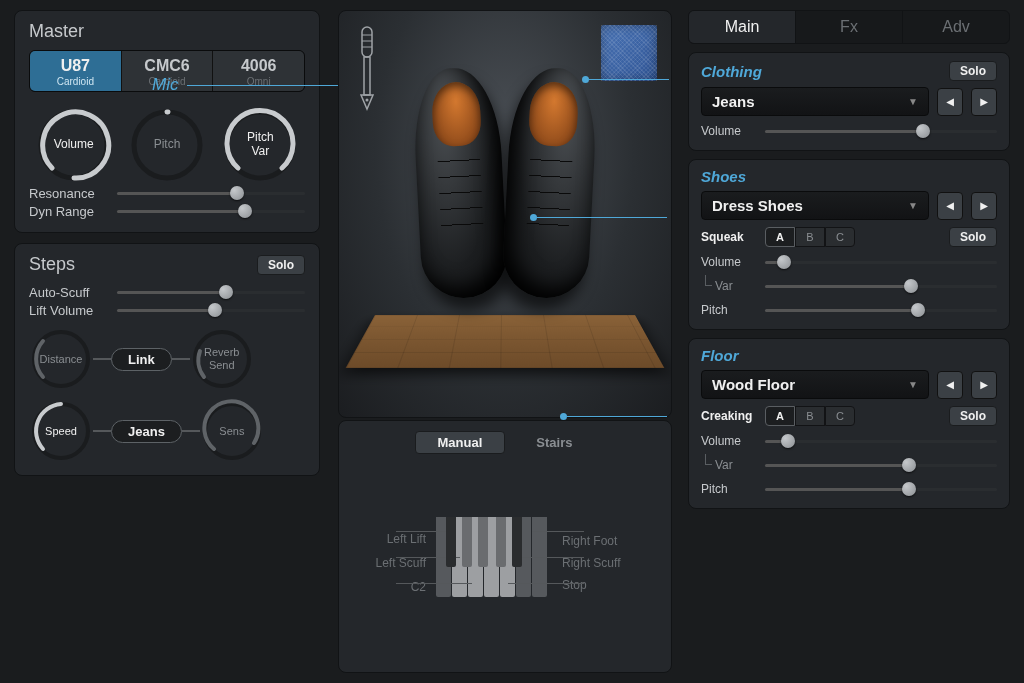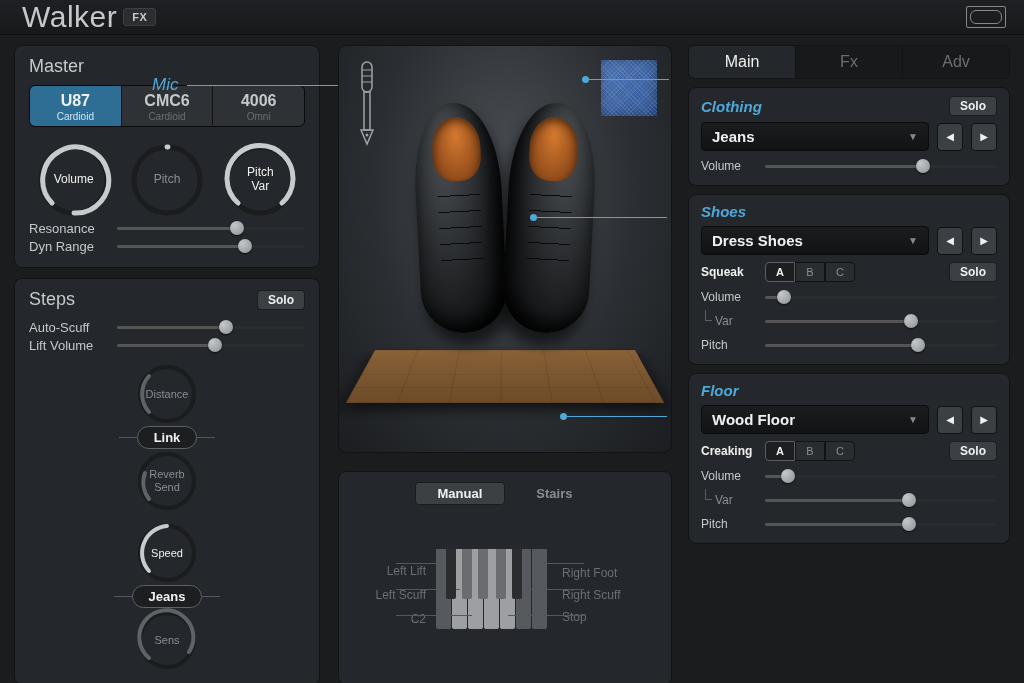--- a/index.html
+++ b/index.html
@@ -43,26 +43,26 @@
   .knob svg { position:absolute; width:78px; height:78px;}
   .knob-label { font-size:12px; color:var(--white); text-align:center; line-height:1.15; position:relative; z-index:1;}
   .knob-label.dim { color:var(--text-dim);}
   .slider-row { display:flex; align-items:center; gap:12px; margin-top:0; font-size:13px;}
   .slider-row .label { width:76px; color:var(--text); font-size:13px;}
   .slider-track { flex:1; height:18px; position:relative; display:flex; align-items:center; cursor:pointer;}
   .slider-track::before { content:""; position:absolute; left:0; right:0; top:8px; height:3px; background:linear-gradient(90deg,#555 0%, #555 var(--pct,50%), #2a2d30 var(--pct,50%), #2a2d30 100%); border-radius:2px;}
   .slider-thumb { position:absolute; left:var(--pct,50%); transform:translateX(-50%); width:14px; height:14px; border-radius:50%; background:radial-gradient(circle at 30% 30%, #c5c8cb, #8b8f93); box-shadow:0 1px 2px #000a;}
   .solo-btn { font-size:12px; font-weight:600; color:var(--white); background:var(--panel-lighter); border:1px solid #1a1c1e; padding:2px 10px; border-radius:4px; cursor:pointer;}
   .link-btn { font-size:13px; font-weight:600; color:var(--white); background:#1c1e20; border:1.5px solid #5d6266; padding:3px 16px; border-radius:13px; cursor:pointer;}
-  .steps .group { display:flex; align-items:center; justify-content:flex-end; margin-top:8px;flex-direction:column;}
+  .steps .group { display:flex; align-items:center; justify-content:flex-start; margin-top:8px;}
   .small-knob { width:64px; height:64px;}
   .small-knob svg { width:64px; height:64px;}
   .small-knob .knob-label { font-size:11px;}
   
-  .center { padding:10px 8px; display:flex; flex-direction:column; gap:18px;justify-content:space-between;}
+  .center { padding:10px 8px; display:flex; flex-direction:column; gap:2px;justify-content:space-between;}
   .preview { flex:0 0 408px; background:radial-gradient(ellipse at 50% 35%, #4d5258 0%, #2b2f33 55%, #1b1d20 100%); border:1px solid var(--border); border-radius:8px; position:relative; overflow:hidden;}
   .mic-icon { position:absolute; left:14px; top:14px; width:28px; height:90px;}
   .fabric-swatch { position:absolute; right:14px; top:14px; width:56px; height:56px; background:linear-gradient(135deg,#4a74b5,#2f5494); border-radius:3px; box-shadow:inset 0 0 12px #0006;}
   .fabric-swatch::after { content:""; position:absolute; inset:0; background:repeating-linear-gradient(45deg,#ffffff18 0 1px,transparent 1px 3px),repeating-linear-gradient(-45deg,#ffffff14 0 1px,transparent 1px 3px);}
   .floor { position:absolute; left:50%; bottom:12px; transform:translateX(-50%); width:260px; height:90px; perspective:400px;}
   .floor-face { position:absolute; inset:0; background:linear-gradient(#8a6238,#6d4b29); transform:rotateX(55deg); transform-origin:top; box-shadow:0 8px 16px #000a;}
   .floor-face::after {content:"";position:absolute;inset:0;background:repeating-linear-gradient(0deg,#0002 0 1px,transparent 1px 22px),repeating-linear-gradient(90deg,#0000001a 0 1px, transparent 1px 42px);}
   .shoes { position:absolute; left:50%; top:46%; transform:translate(-50%,-50%); width:200px; height:260px;}
   .shoe { position:absolute; width:86px; height:230px; top:0;}
   .shoe.left-s { left:12px; transform:rotate(-3deg);}
@@ -110,27 +110,20 @@
   .abc-btn.active { color:var(--white); font-weight:700; border-color:#5a5e62; background:#1c1e20;}
   .param-row { display:flex; align-items:center; gap:8px; margin-top:6px; font-size:12px; color:var(--text);}
   .param-row .label { width:56px;}
   .param-row .sub { width:56px; padding-left:14px; color:var(--text-dim); position:relative;}
   .param-row .sub::before { content:""; position:absolute; left:4px; top:-4px; width:6px; height:10px; border-left:1.5px solid #5a5e62; border-bottom:1.5px solid #5a5e62;}
 </style>
 </head>
 <body>
 
 <div class="app">
-  <div class="header">
-    <div class="logo">
-      <span>Walker</span>
-      <span class="fx-badge">FX</span>
-    </div>
-    <div class="brand-icon"></div>
-  </div>
 
   <div class="body">
 
     <div class="left">
 
       <div class="callout" style="left:152px; top:75px;">
         <span>Mic</span>
         <span class="line" style="width:154px;margin-left:4px;"></span><span class="dot"></span>
       </div>
 

